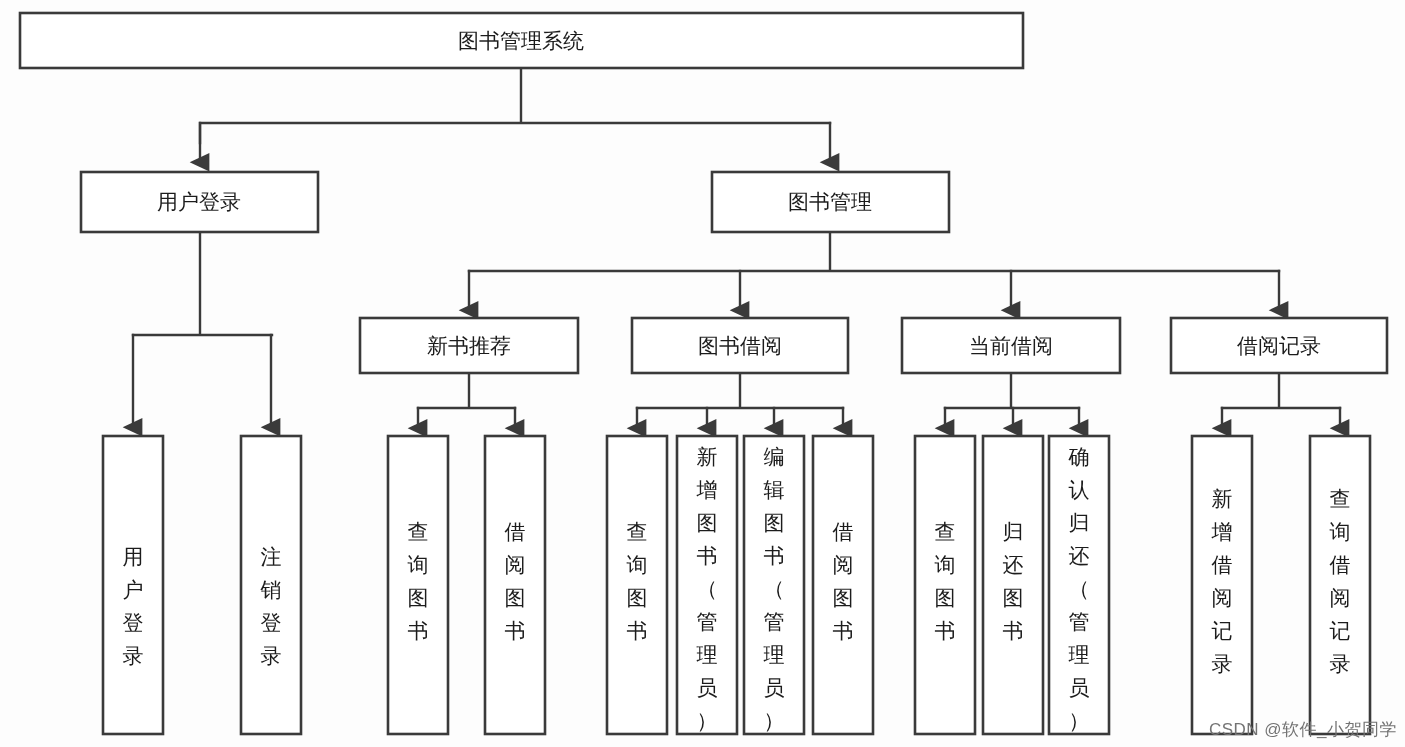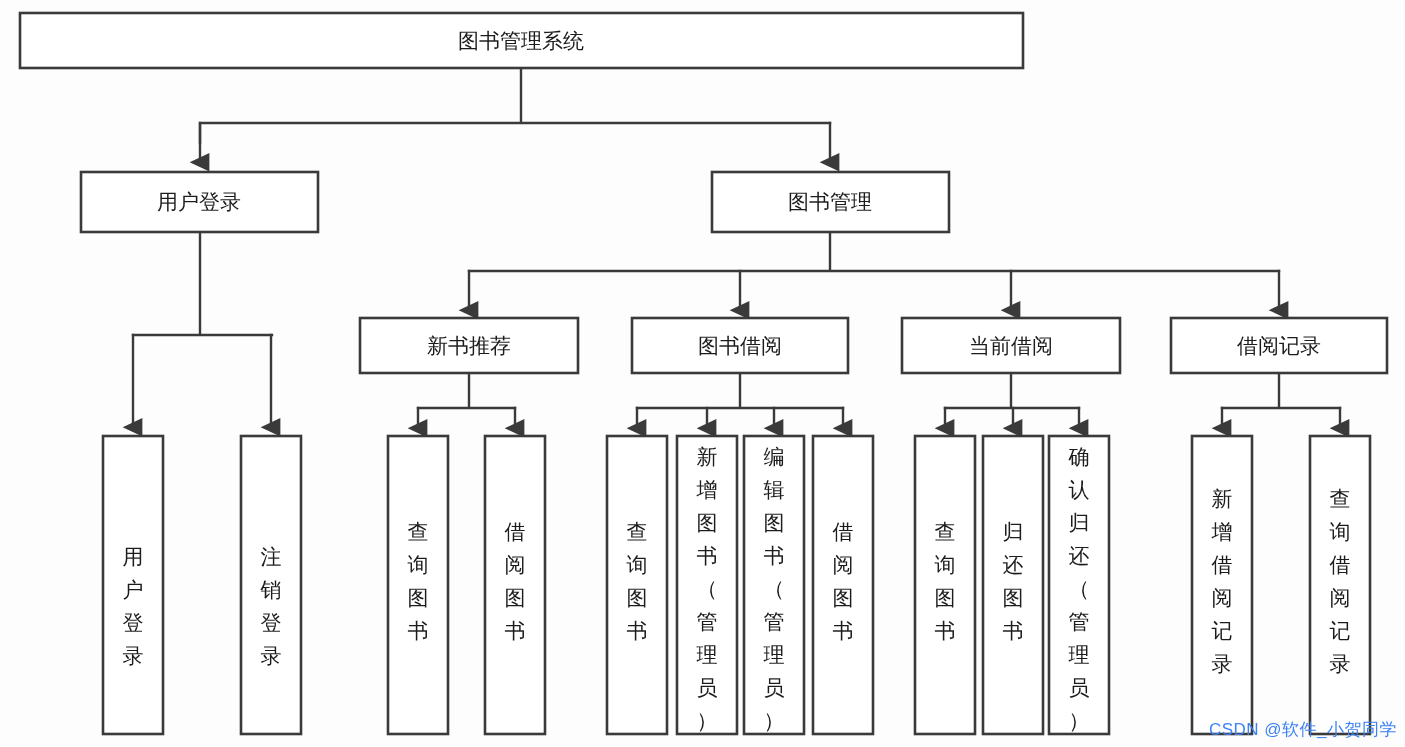--- a/index.html
+++ b/index.html
@@ -17,21 +17,21 @@
     font-family:"Liberation Sans","DejaVu Sans",sans-serif;
     font-size:21px;
     text-anchor:middle;
     dominant-baseline:middle;
   }
   .watermark{
     position:absolute;
     right:8px;bottom:6px;
     font-family:"Liberation Sans","DejaVu Sans",sans-serif;
     font-size:17px;
-    color:#3b82f6;
+    color:#737373;
     white-space:nowrap;
     letter-spacing:0.5px;
   }
 </style>
 </head>
 <body>
 
 <div id="diagram-root">
 
   <svg id="flow" viewBox="0 0 1405 747">

